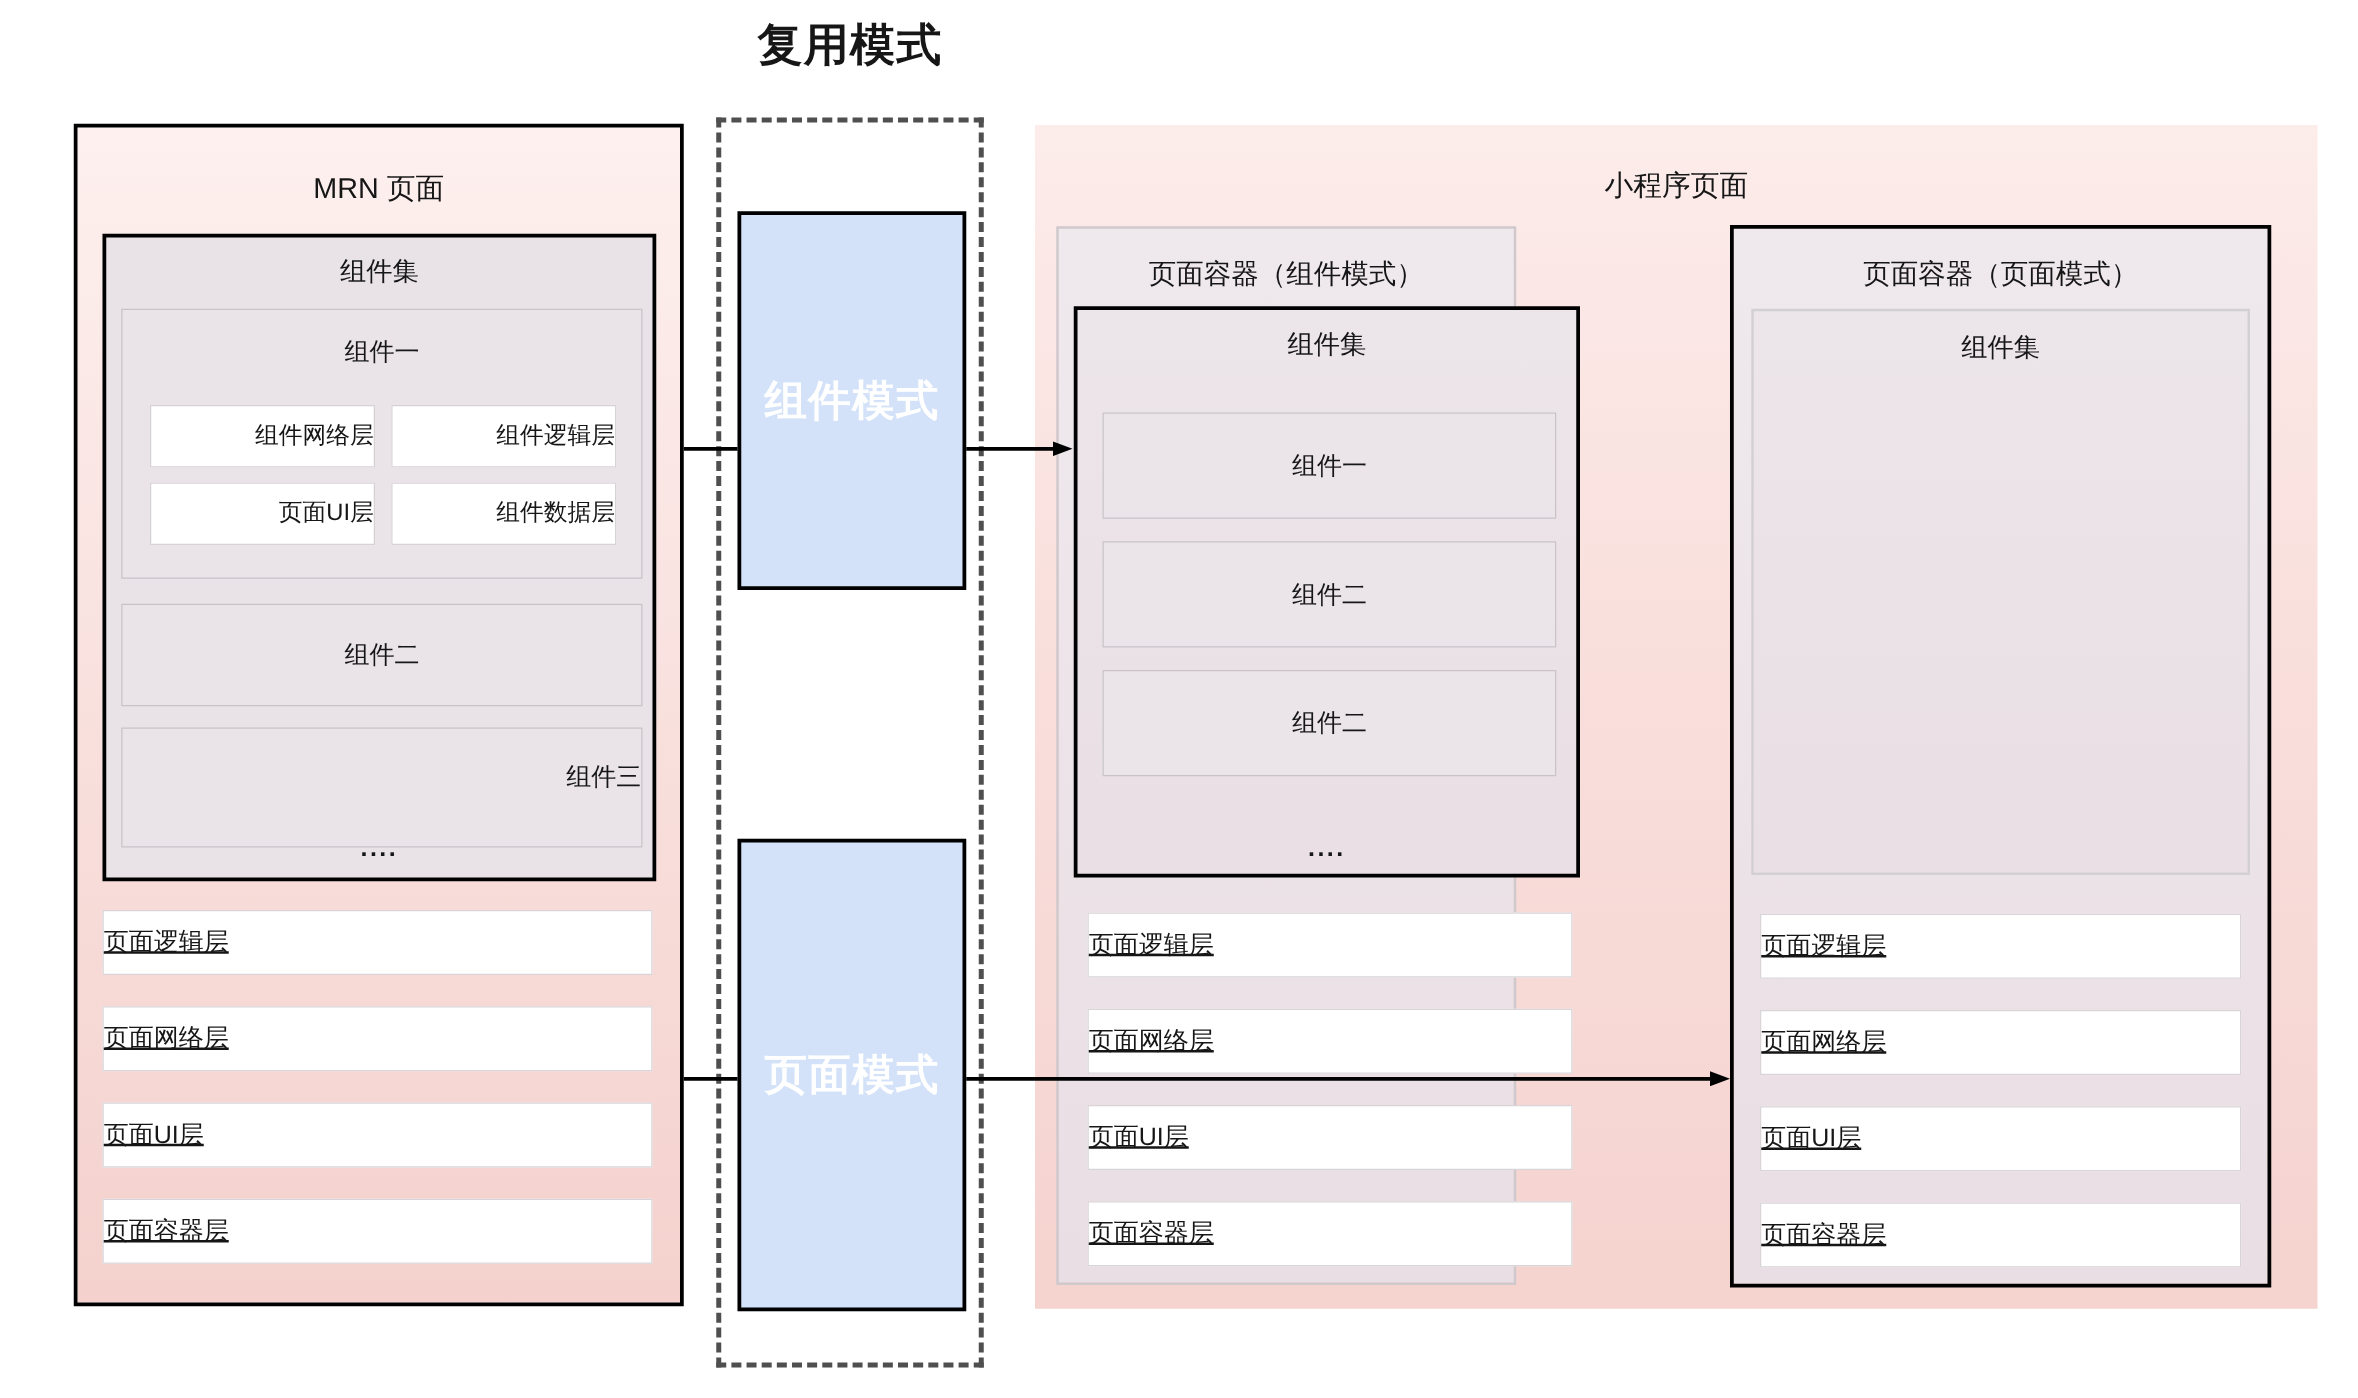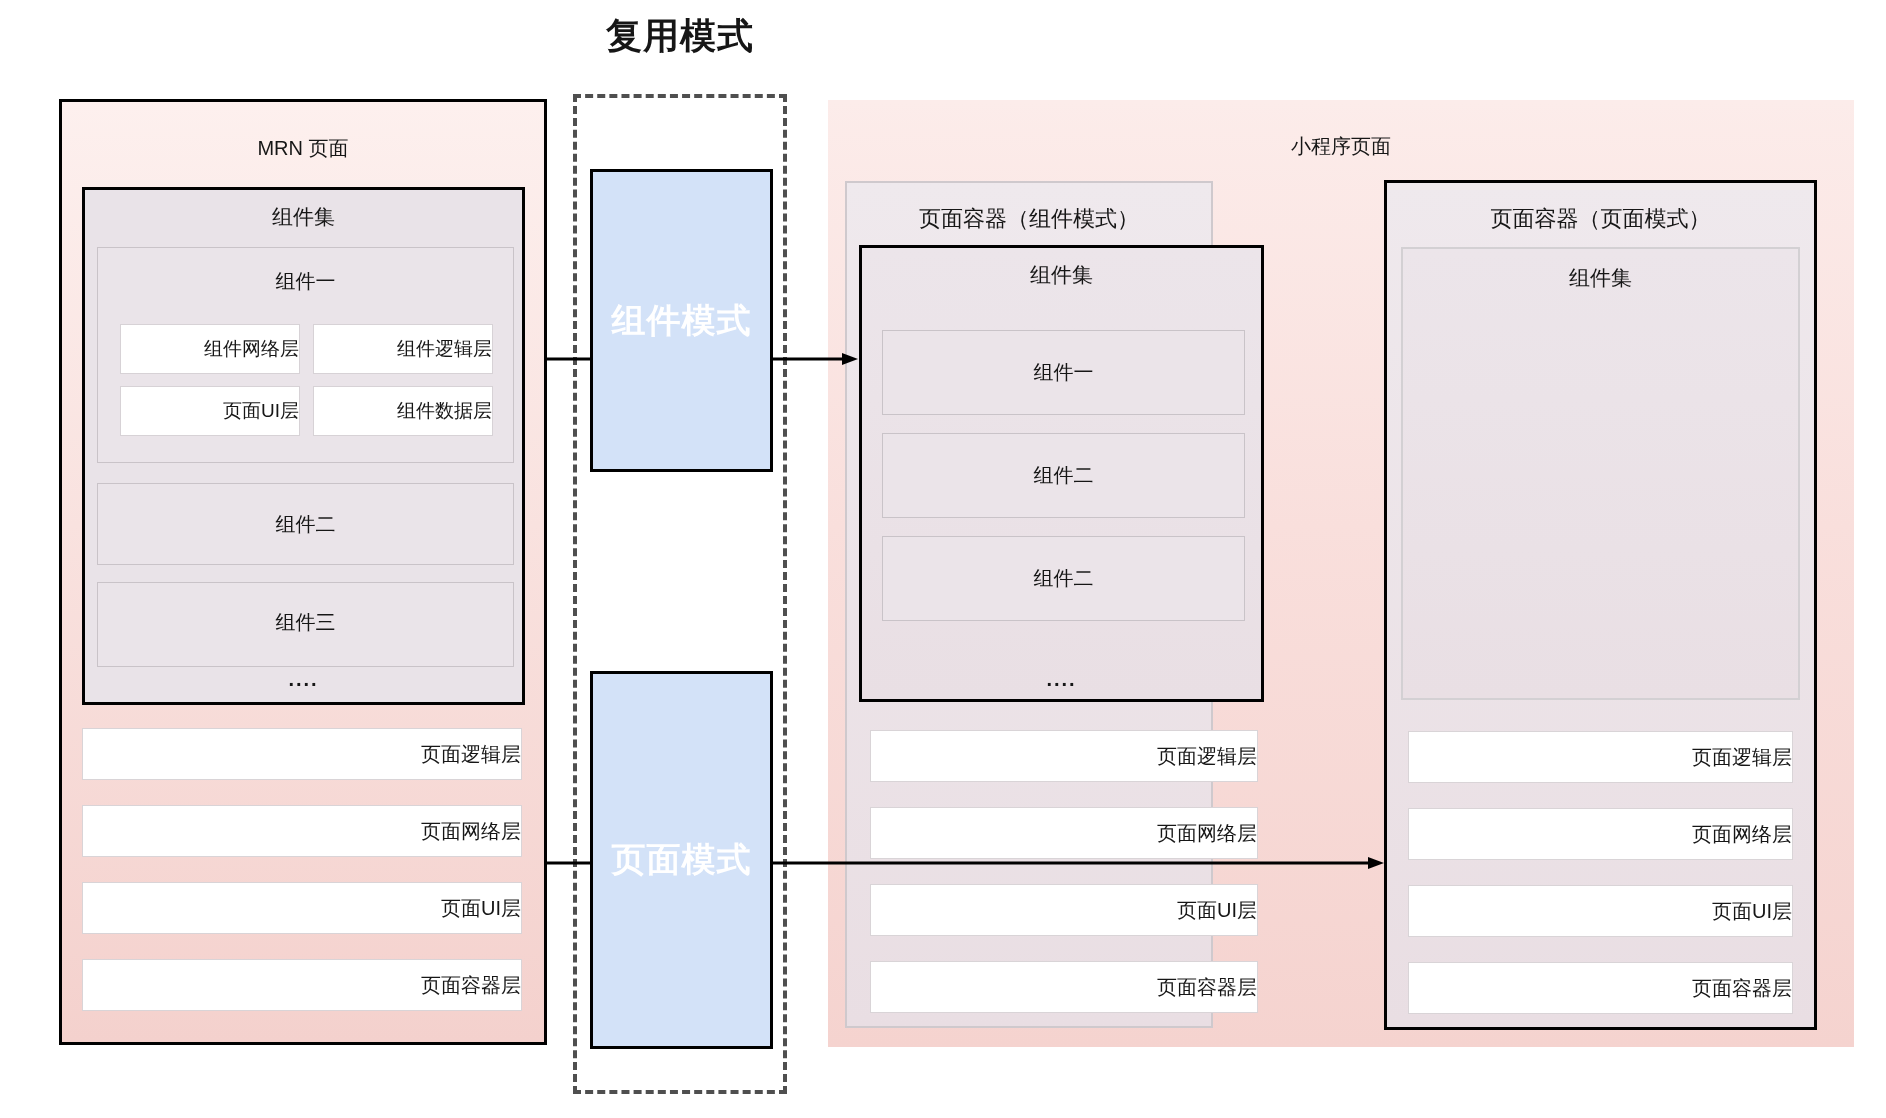--- a/index.html
+++ b/index.html
@@ -10,21 +10,21 @@
   .diagram-title{
     position:absolute;left:573px;top:12px;width:214px;text-align:center;
     font-size:36px;font-weight:bold;letter-spacing:1px;
   }
   
   .panel-mrn{
     position:absolute;left:59px;top:99px;width:488px;height:946px;
     border:3px solid #000;box-sizing:border-box;
     background:linear-gradient(180deg,#fdf0ee 0%,#f9e2df 45%,#f4d1cd 100%);
   }
-  .panel-title{position:absolute;left:0;top:33px;width:100%;text-align:center;font-size:20px;}
+  .panel-title{position:absolute;left:0;top:33px;width:100%;text-align:center;font-size:23px;}
   .set-box-left{
     position:absolute;left:20px;top:85px;width:443px;height:518px;
     border:3px solid #000;box-sizing:border-box;background:#e9e3e8;
   }
   .set-title{position:absolute;left:0;top:13px;width:100%;text-align:center;font-size:21px;}
   .comp-one{
     position:absolute;left:12px;top:57px;width:417px;height:216px;
     border:1px solid #c9c3c8;box-sizing:border-box;background:#eae4e9;
   }
   .comp-one-title{position:absolute;left:0;top:20px;width:100%;text-align:center;font-size:20px;}
@@ -34,21 +34,21 @@
     font-size:19px;line-height:48px;text-align:right;
   }
   .comp-plain{
     position:absolute;left:12px;width:417px;
     border:1px solid #c9c3c8;box-sizing:border-box;background:#eae4e9;
     font-size:20px;text-align:center;
   }
   .dots{position:absolute;left:0;width:100%;text-align:center;font-size:20px;font-weight:bold;letter-spacing:2px;}
   .bar{
     position:absolute;height:52px;background:#ffffff;border:1px solid #d9d4d7;
-    box-sizing:border-box;font-size:20px;line-height:50px;text-align:right;
+    box-sizing:border-box;font-size:20px;line-height:50px;text-align:left;text-decoration:underline;
   }
   
   .dash-box{
     position:absolute;left:573px;top:94px;width:214px;height:1000px;
     border:4px dashed #4f4f4f;box-sizing:border-box;background:#ffffff;
   }
   .mode-box{
     position:absolute;left:590px;width:183px;background:#d3e2f8;border:3px solid #000;
     box-sizing:border-box;display:flex;align-items:center;justify-content:center;
     font-size:34px;font-weight:bold;color:#ffffff;letter-spacing:1px;
@@ -104,21 +104,21 @@
 
       <div class="comp-one">
         <div class="comp-one-title">组件一</div>
         <div class="sublayer" style="left:22px;top:76px;">组件网络层</div>
         <div class="sublayer" style="left:215px;top:76px;">组件逻辑层</div>
         <div class="sublayer" style="left:22px;top:138px;">页面UI层</div>
         <div class="sublayer" style="left:215px;top:138px;">组件数据层</div>
       </div>
 
       <div class="comp-plain" style="top:293px;height:82px;line-height:80px;">组件二</div>
-      <div class="comp-plain" style="top:392px;height:85px;line-height:79px;">组件三</div>
+      <div class="comp-plain" style="top:392px;height:96px;line-height:79px;text-align:right;">组件三</div>
       <div class="dots" style="top:478px;">....</div>
     </div>
 
     <div class="bar" style="left:20px;top:626px;width:440px;">页面逻辑层</div>
     <div class="bar" style="left:20px;top:703px;width:440px;">页面网络层</div>
     <div class="bar" style="left:20px;top:780px;width:440px;">页面UI层</div>
     <div class="bar" style="left:20px;top:857px;width:440px;">页面容器层</div>
   </div>
 
   <div class="dash-box"></div>

